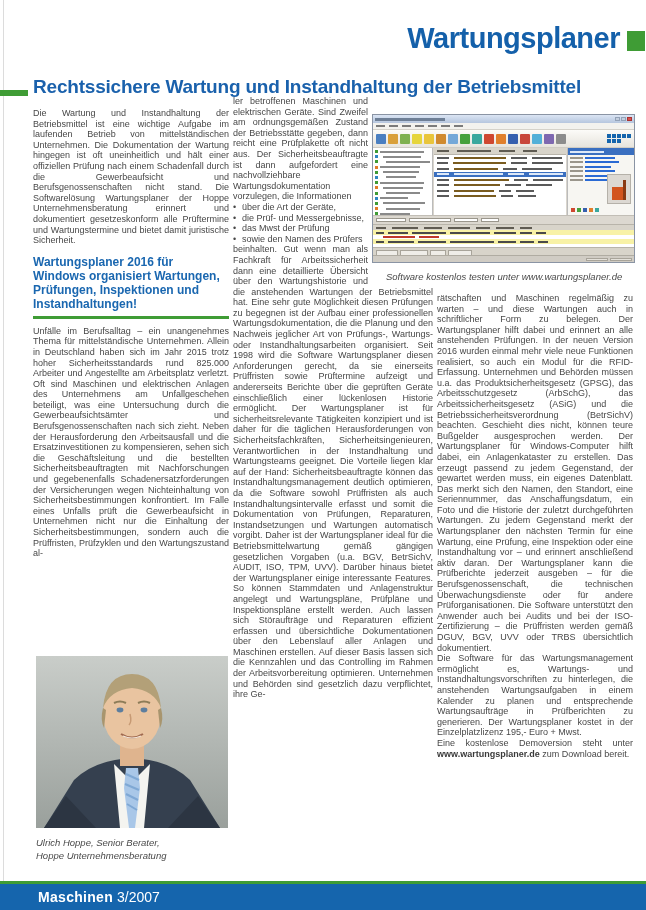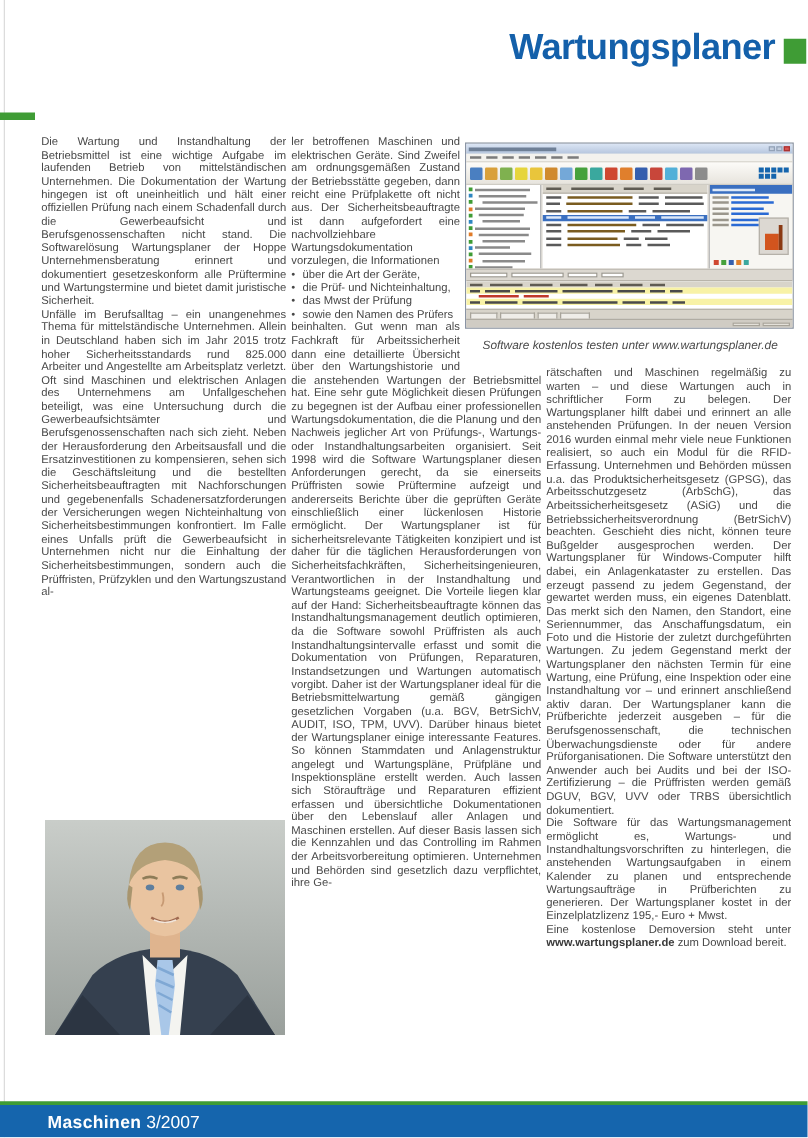--- a/index.html
+++ b/index.html
@@ -16,21 +16,21 @@
   .headline-bar{position:absolute;top:90px;height:6px;background:#3f9c35;}
   .headline-bar.left{left:0;width:28px;}
   .headline-bar.right{right:0;width:29px;}
   .headline{position:absolute;left:33px;top:76px;width:585px;font-size:19px;font-weight:700;
             color:#1a61ac;letter-spacing:-0.2px;white-space:nowrap;}
 
   
   .col{position:absolute;text-align:justify;font-size:9px;line-height:10.6px;color:#474747;
        overflow:hidden;}
   .col1{left:33px;top:108px;width:196px;height:546px;}
-  .col2{left:233px;top:108px;width:200px;height:762px;}
+  .col2{left:233px;top:96px;width:200px;height:762px;}
   .col3{left:437px;top:293px;width:196px;height:572px;}
   .col p{margin:0;}
   .subhead{font-size:12px;line-height:14px;font-weight:700;color:#1a67b0;text-align:left;
            margin:9px 0 7px 0;padding-bottom:5px;border-bottom:3px solid #3f9c35;}
   .fig-spacer{float:right;width:65px;height:186px;}
   .bullet-row{display:flex;}
   .bullet-mark{width:9px;flex:0 0 9px;}
   .bullet-text{flex:1;text-align:justify;}
   .bold-url{font-weight:700;color:#3a3a3a;}
 
@@ -115,37 +115,39 @@
 </head>
 <body>
 
 <div class="page">
   <div class="page-edge"></div>
 
   <div class="brand-title">Wartungsplaner</div>
   <div class="sq sq-blue"></div>
   <div class="sq sq-green"></div>
   <div class="headline-bar left"></div>
+  <div class="headline">Rechtssichere Wartung und Instandhaltung der Betriebsmittel</div>
   <div class="headline-bar right"></div>
 
   <div class="col col1">
     <p>Die Wartung und Instandhaltung der Betriebsmittel ist eine wichtige Aufgabe im laufenden Betrieb von mittelständischen Unternehmen. Die Dokumentation der Wartung hingegen ist oft uneinheitlich und hält einer offiziellen Prüfung nach einem Schadenfall durch die Gewerbeaufsicht und Berufsgenossenschaften nicht stand. Die Softwarelösung Wartungsplaner der Hoppe Unternehmensberatung erinnert und dokumentiert gesetzeskonform alle Prüftermine und Wartungstermine und bietet damit juristische Sicherheit.</p>
+    <div class="subhead">Wartungsplaner 2016 für Windows organisiert Wartungen, Prüfungen, Inspektionen und Instandhaltungen!</div>
     <p>Unfälle im Berufsalltag – ein unangenehmes Thema für mittelständische Unternehmen. Allein in Deutschland haben sich im Jahr 2015 trotz hoher Sicherheitsstandards rund 825.000 Arbeiter und Angestellte am Arbeitsplatz verletzt. Oft sind Maschinen und elektrischen Anlagen des Unternehmens am Unfallgeschehen beteiligt, was eine Untersuchung durch die Gewerbeaufsichtsämter und Berufsgenossenschaften nach sich zieht. Neben der Herausforderung den Arbeitsausfall und die Ersatzinvestitionen zu kompensieren, sehen sich die Geschäftsleitung und die bestellten Sicherheitsbeauftragten mit Nachforschungen und gegebenenfalls Schadenersatzforderungen der Versicherungen wegen Nichteinhaltung von Sicherheitsbestimmungen konfrontiert. Im Falle eines Unfalls prüft die Gewerbeaufsicht in Unternehmen nicht nur die Einhaltung der Sicherheitsbestimmungen, sondern auch die Prüffristen, Prüfzyklen und den Wartungszustand al-</p>
   </div>
 
   <div class="col col2">
     <div class="fig-spacer"></div>
     <p>ler betroffenen Maschinen und elektrischen Geräte. Sind Zweifel am ordnungsgemäßen Zustand der Betriebsstätte gegeben, dann reicht eine Prüfplakette oft nicht aus. Der Sicherheitsbeauftragte ist dann aufgefordert eine nachvollziehbare Wartungsdokumentation vorzulegen, die Informationen</p>
     <div class="bullet-row">
       <span class="bullet-mark">•</span>
       <span class="bullet-text">über die Art der Geräte,</span>
     </div>
     <div class="bullet-row">
       <span class="bullet-mark">•</span>
-      <span class="bullet-text">die Prüf- und Nichteinhaltung,</span>
+      <span class="bullet-text">die Prüf- und Messergebnisse,</span>
     </div>
     <div class="bullet-row">
       <span class="bullet-mark">•</span>
       <span class="bullet-text">das Mwst der Prüfung</span>
     </div>
     <div class="bullet-row">
       <span class="bullet-mark">•</span>
       <span class="bullet-text">sowie den Namen des Prüfers</span>
     </div>
     <p>beinhalten. Gut wenn man als Fachkraft für Arbeitssicherheit dann eine detaillierte Übersicht über den Wartungshistorie und die anstehenden Wartungen der Betriebsmittel hat. Eine sehr gute Möglichkeit diesen Prüfungen zu begegnen ist der Aufbau einer professionellen Wartungsdokumentation, die die Planung und den Nachweis jeglicher Art von Prüfungs-, Wartungs- oder Instandhaltungsarbeiten organisiert. Seit 1998 wird die Software Wartungsplaner diesen Anforderungen gerecht, da sie einerseits Prüffristen sowie Prüftermine aufzeigt und andererseits Berichte über die geprüften Geräte einschließlich einer lückenlosen Historie ermöglicht. Der Wartungsplaner ist für sicherheitsrelevante Tätigkeiten konzipiert und ist daher für die täglichen Herausforderungen von Sicherheitsfachkräften, Sicherheitsingenieuren, Verantwortlichen in der Instandhaltung und Wartungsteams geeignet. Die Vorteile liegen klar auf der Hand: Sicherheitsbeauftragte können das Instandhaltungsmanagement deutlich optimieren, da die Software sowohl Prüffristen als auch Instandhaltungsintervalle erfasst und somit die Dokumentation von Prüfungen, Reparaturen, Instandsetzungen und Wartungen automatisch vorgibt. Daher ist der Wartungsplaner ideal für die Betriebsmittelwartung gemäß gängigen gesetzlichen Vorgaben (u.a. BGV, BetrSichV, AUDIT, ISO, TPM, UVV). Darüber hinaus bietet der Wartungsplaner einige interessante Features. So können Stammdaten und Anlagenstruktur angelegt und Wartungspläne, Prüfpläne und Inspektionspläne erstellt werden. Auch lassen sich Störaufträge und Reparaturen effizient erfassen und übersichtliche Dokumentationen über den Lebenslauf aller Anlagen und Maschinen erstellen. Auf dieser Basis lassen sich die Kennzahlen und das Controlling im Rahmen der Arbeitsvorbereitung optimieren. Unternehmen und Behörden sind gesetzlich dazu verpflichtet, ihre Ge-</p>
@@ -437,19 +439,23 @@
       <path d="M125,52 Q128,64 124,72 L122,54 Z" fill="#a8956e"></path>
       <ellipse cx="84" cy="54" rx="3.4" ry="2.4" fill="#5d7e9e"></ellipse>
       <ellipse cx="108" cy="54" rx="3.4" ry="2.4" fill="#5d7e9e"></ellipse>
       <path d="M78,47 Q84,44 90,47" stroke="#8d7c58" stroke-width="2" fill="none"></path>
       <path d="M102,47 Q108,44 114,47" stroke="#8d7c58" stroke-width="2" fill="none"></path>
       <path d="M94,58 Q96,66 93,69" stroke="#c79a74" stroke-width="1.5" fill="none"></path>
       <path d="M85,78 Q96,85 107,78" stroke="#a06a50" stroke-width="2" fill="none"></path>
       <path d="M87,80 Q96,84 105,80" stroke="#f2e6da" stroke-width="1.2" fill="none"></path>
     </svg>
   </div>
+  <div class="photo-caption">
+    <div>Ulrich Hoppe, Senior Berater,</div>
+    <div>Hoppe Unternehmensberatung</div>
+  </div>
 
   <div class="footer-green"></div>
   <div class="footer-bar">
     <span class="b">Maschinen</span>
     <span>3/2007</span>
   </div>
 </div>
 
 </body></html>

